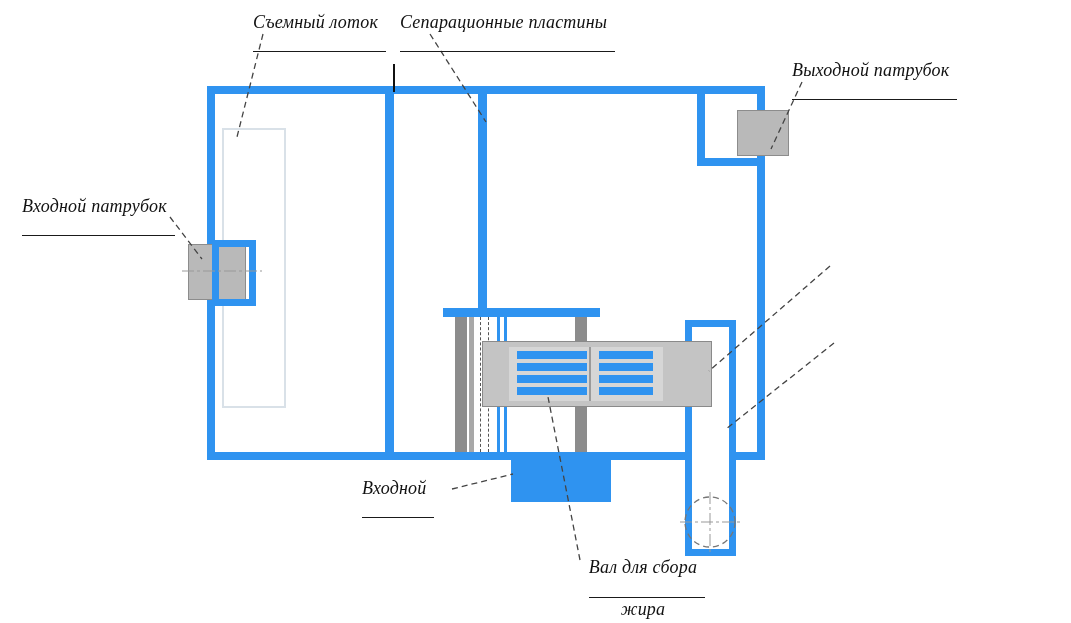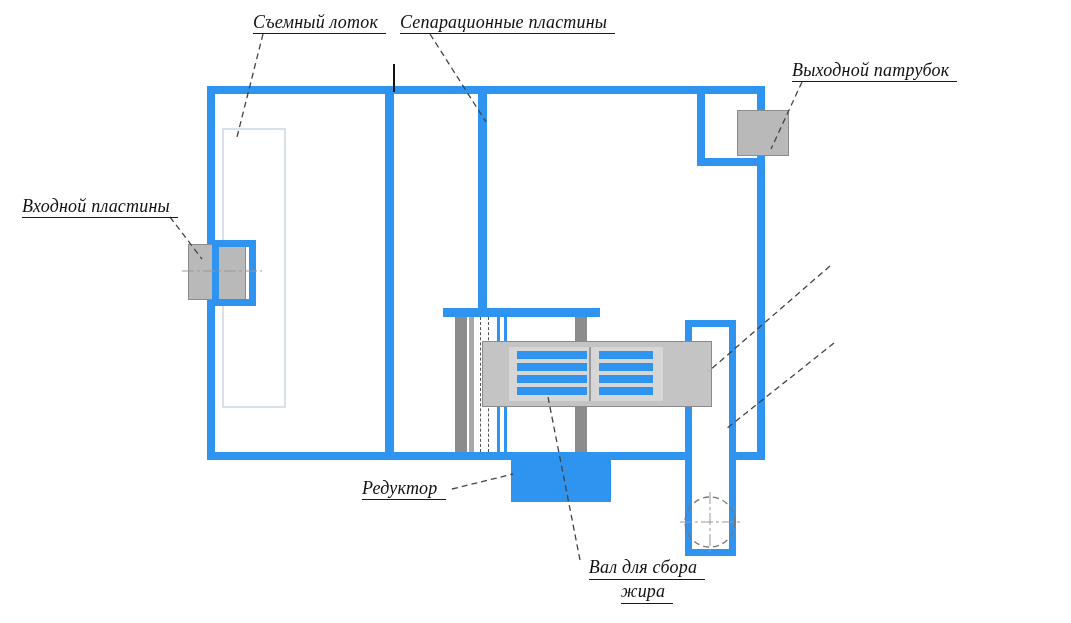--- a/index.html
+++ b/index.html
@@ -50,21 +50,21 @@
 
   
   .overlay { position:absolute; left:0; top:0; width:1071px; height:623px; z-index:6; pointer-events:none; }
   .leader { stroke:var(--leader-line,#444444); stroke-width:1.3; stroke-dasharray:6 4; fill:none; }
   .centerline { stroke:#999; stroke-width:1; stroke-dasharray:12 3 3 3; fill:none; }
   .tick { stroke:#111; stroke-width:2; }
   .dash-circle { stroke:#777; stroke-width:1.3; stroke-dasharray:6 4; fill:none; }
 
   
   .label { position:absolute; z-index:7; font-style:italic; font-size:18px; color:var(--text-color,#111111); white-space:nowrap; letter-spacing:.2px; }
-  .label .ul { display:inline-block; border-bottom:1.6px solid #1a1a1a; padding:0 8px 0 0; }
+  .label .ul { display:inline-block; border-bottom:1.6px solid #1a1a1a; padding:0 8px 18px 0; }
   .label-shaft { left:572px; top:556px; width:150px; text-align:center; white-space:normal; line-height:23px; }
 </style>
 </head>
 <body>
 
 <div class="canvas">
 
   <div class="abs tray"></div>
 
   <div class="abs tank"></div>
@@ -127,23 +127,23 @@
   <div class="label" style="left:253px;top:12px">
     <span class="ul">Съемный лоток</span>
   </div>
   <div class="label" style="left:400px;top:12px">
     <span class="ul">Сепарационные пластины</span>
   </div>
   <div class="label" style="left:792px;top:60px">
     <span class="ul">Выходной патрубок</span>
   </div>
   <div class="label" style="left:22px;top:196px">
-    <span class="ul">Входной пластины</span>
+    <span class="ul">Входной патрубок</span>
   </div>
   <div class="label" style="left:362px;top:478px">
-    <span class="ul">Редуктор</span>
+    <span class="ul">Входной</span>
   </div>
   <div class="label label-shaft">
     <span class="ul">Вал для сбора</span><br>
     <span class="ul">жира</span>
   </div>
 
 </div>
 
 </body></html>

